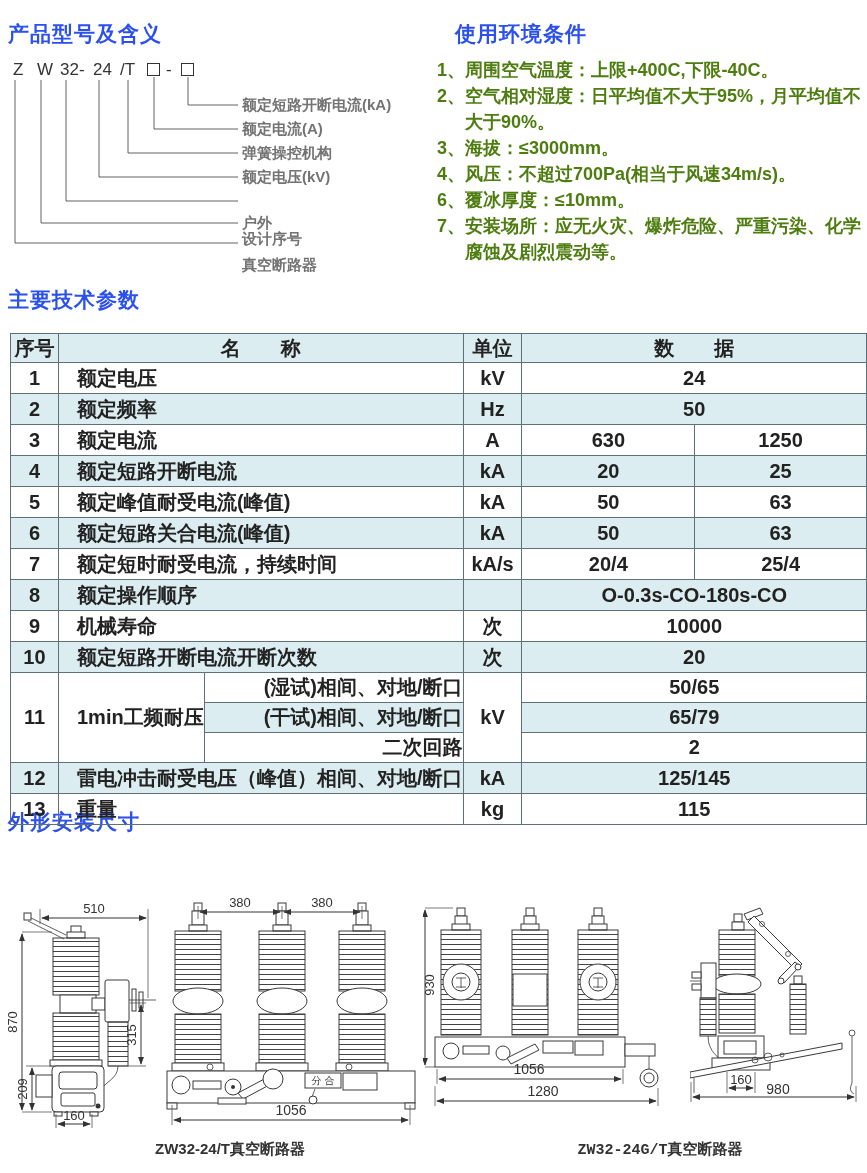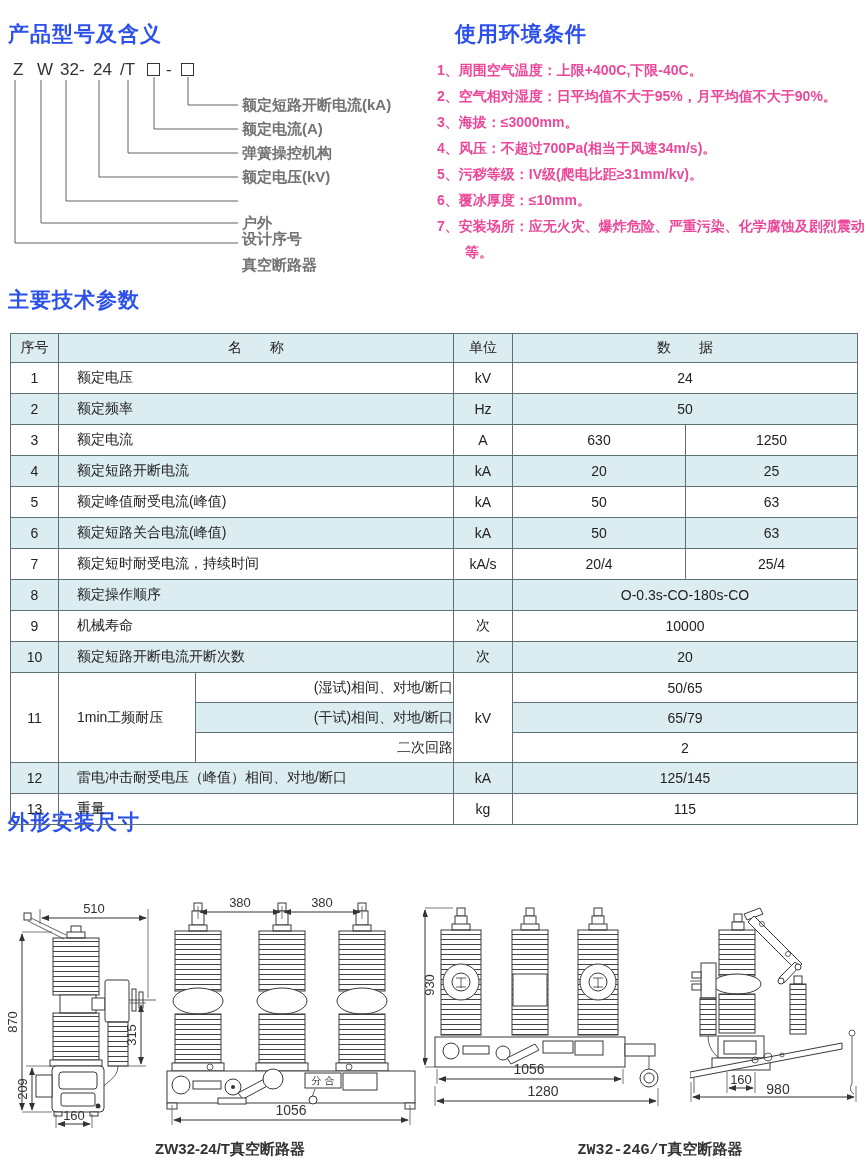--- a/index.html
+++ b/index.html
@@ -9,26 +9,26 @@
   .sec-title { position:absolute; font-size:21px; font-weight:bold; color:#2b50ec; letter-spacing:1px; }
 
   
   .model-diagram { position:absolute; left:8px; top:55px; width:430px; height:205px; }
   .mpart { position:absolute; top:5px; font-size:17px; color:#333; }
   .mbox  { position:absolute; top:8px; width:13px; height:13px; border:1.5px solid #333; background:#fff; }
   .mlabel { position:absolute; left:234px; font-size:15px; font-weight:bold; color:#737373; white-space:nowrap; }
 
   
   .env-list { position:absolute; left:437px; top:57px; width:428px; }
-  .env-item { font-size:14px; font-weight:bold; color:#ec4899; line-height:26px;
+  .env-item { font-size:18px; font-weight:bold; color:#4d7c0f; line-height:26px;
               padding-left:28px; text-indent:-28px; }
 
   
   .params-table { position:absolute; left:10px; top:333px; border-collapse:collapse; table-layout:fixed;
-                  font-size:14px; color:#222; }
+                  font-size:20px; color:#222;font-weight:bold; }
   .params-table td { border:1px solid #5f7176; text-align:center; vertical-align:middle;
                      overflow:hidden; white-space:nowrap; }
   .params-table tr.hd td { height:29px; }
   .params-table tr.r td { height:31px; }
   .params-table tr.rs td { height:30px; }
   .params-table td.name { text-align:left; padding-left:18px; }
   .params-table td.subname { text-align:right; padding-left:20px; }
   .b { background:#dcedf1; }
 
   
@@ -93,21 +93,20 @@
     <div class="mlabel" style="top:137px;margin-top:38px;">设计序号</div>
     <div class="mlabel" style="top:159px;">户外</div>
     <div class="mlabel" style="top:179px;margin-top:22px;">真空断路器</div>
   </div>
 
   <div class="env-list">
     <div class="env-item">1、周围空气温度：上限+400C,下限-40C。</div>
     <div class="env-item">2、空气相对湿度：日平均值不大于95%，月平均值不大于90%。</div>
     <div class="env-item">3、海拔：≤3000mm。</div>
     <div class="env-item">4、风压：不超过700Pa(相当于风速34m/s)。</div>
-    <div class="env-item">5、污秽等级：IV级(爬电比距≥31mm/kv)。</div>
     <div class="env-item">6、覆冰厚度：≤10mm。</div>
     <div class="env-item">7、安装场所：应无火灾、爆炸危险、严重污染、化学腐蚀及剧烈震动等。</div>
   </div>
 
   <table class="params-table">
     <colgroup>
       <col style="width:48px">
         <col style="width:137px">
         <col style="width:258px">
       <col style="width:59px">

